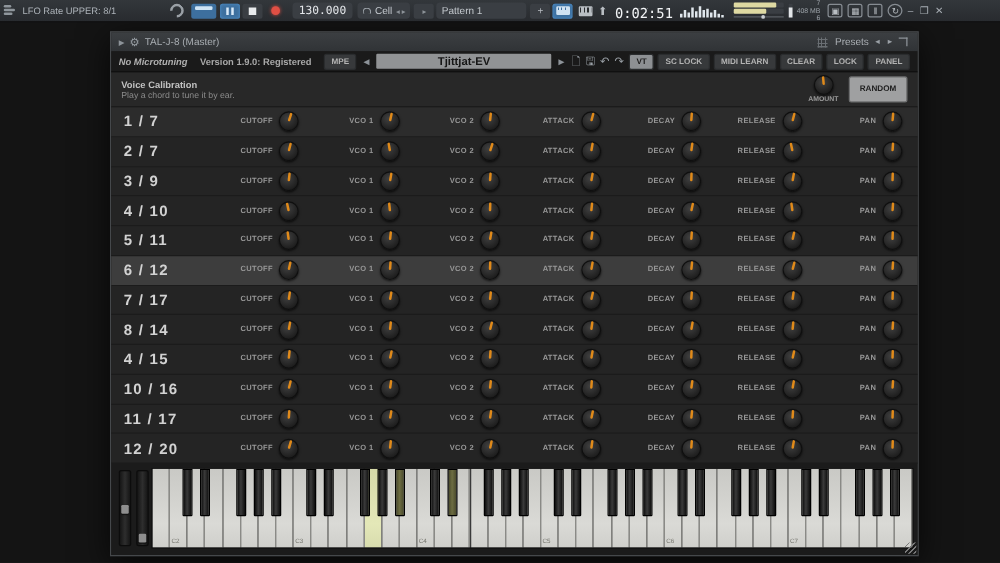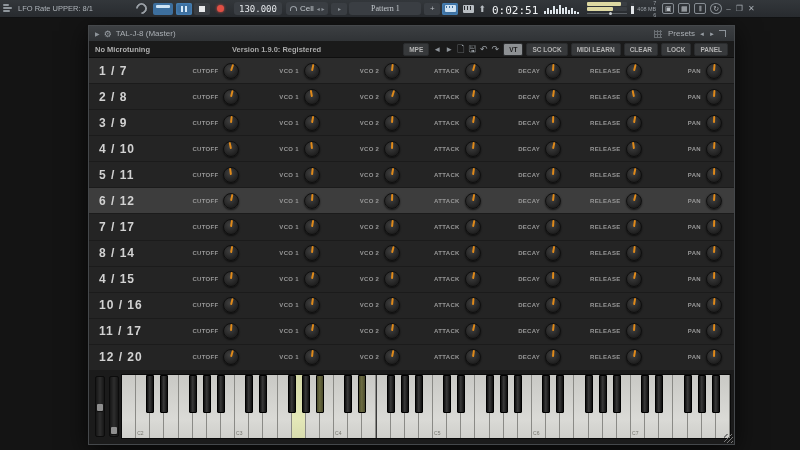--- a/index.html
+++ b/index.html
@@ -70,21 +70,21 @@
   .ptitle .spacer { flex:1; }
   .grid-ic { width:8px; height:8px; margin-right:6px;
     background:repeating-linear-gradient(0deg,#777c81 0 1px,transparent 1px 3px),
                repeating-linear-gradient(90deg,#777c81 0 1px,transparent 1px 3px); opacity:.8; }
   .presets-lbl { margin-right:4px; }
   .ptitle .arr2 { font-size:6px; color:#9aa0a6; margin-right:4px; }
   .corner-ic { width:7px; height:7px; border:1px solid #8d9399; border-left:none; border-bottom:none; margin-right:8px; }
 
   .phead { height:17px; background:#1a1a1a; display:flex; align-items:center; flex:0 0 auto;
     font-size:7px; color:#b0b0b0; gap:4px; padding:0 6px; border-bottom:1px solid #0e0e0e; }
-  .phead .micro { font-weight:bold; font-size:7.5px; }
+  .phead .micro { font-weight:bold; font-size:7.5px;font-style:italic; }
   .phead .flex1 { flex:1; }
   .phead .ver { font-weight:bold; font-size:7.5px; color:#a8a8a8; }
   .pbtn { background:#37393b; border:1px solid #2a2c2e; border-radius:2px; color:#b3b3b3;
     font-size:6.5px; font-weight:bold; padding:2px 5px; white-space:nowrap; }
   .pbtn.active { background:#8d9093; color:#1d1d1d; }
   .preset-field { width:140px; height:12px; background:#919395; color:#161616; font-weight:bold;
     font-size:9px; display:flex; align-items:center; justify-content:center; border-radius:1px; }
   .navtri { color:#8d9399; font-size:8px; }
   .mini-ic { color:#9aa0a6; font-size:9px; line-height:9px; }
 
@@ -158,21 +158,21 @@
     </span>
   <span class="tempo">130.000</span>
   <span class="selbox">
     <span class="cell-icon"></span>
     <span>Cell</span>
     <span class="arr">◂ ▸</span>
   </span>
   <span class="tbtn">
       <span class="arr">▸</span>
     </span>
-  <span class="selbox" style="width:72px; justify-content:center;font-family:Liberation Serif, serif;">
+  <span class="selbox" style="width:72px; justify-content:flex-start;">
     <span>Pattern 1</span>
   </span>
   <span class="tbtn">+</span>
   <span class="tbtn lit">
       <span class="kbd-icon"></span>
     </span>
   <span class="tbtn" style="background:transparent">
       <span class="piano-icon"></span>
     </span>
   <span class="uparrow">⬆</span>
@@ -238,35 +238,50 @@
     <span class="corner-ic"></span>
   </div>
 
   <div class="phead">
     <span class="micro">No Microtuning</span>
     <span class="flex1"></span>
     <span class="ver">Version 1.9.0: Registered</span>
     <span class="flex1"></span>
     <span class="pbtn">MPE</span>
     <span class="navtri">◄</span>
+    <span class="preset-field">Tjittjat-EV</span>
     <span class="navtri">►</span>
     <span class="mini-ic">🗋</span>
     <span class="mini-ic">🖫</span>
     <span class="mini-ic">↶</span>
     <span class="mini-ic">↷</span>
     <span id="headerBtns" style="display:flex; gap:3px;">
         <span class="pbtn active">VT</span>
         <span class="pbtn">SC LOCK</span>
         <span class="pbtn">MIDI LEARN</span>
         <span class="pbtn">CLEAR</span>
         <span class="pbtn">LOCK</span>
         <span class="pbtn">PANEL</span>
       </span>
   </div>
 
+  <div class="calib">
+    <div class="txt">
+      <div class="t1">Voice Calibration</div>
+      <div class="t2">Play a chord to tune it by ear.</div>
+    </div>
+    <span class="flex1"></span>
+    <span class="amountwrap">
+      <span class="knob" id="amountKnob">
+          <span class="ind" style="transform: translateX(-50%) rotate(-5deg);"></span>
+        </span>
+      <span class="lbl">AMOUNT</span>
+    </span>
+    <span class="randombtn">RANDOM</span>
+  </div>
 
   <div class="rows" id="rowsHost">
       <div class="vrow hl1">
         <span class="rlabel">1 / 7</span>
         <span class="vcol">
           <span class="klbl">CUTOFF</span>
           <span class="knob">
             <span class="ind" style="transform: translateX(-50%) rotate(18deg);"></span>
           </span>
         </span>
@@ -301,21 +316,21 @@
           </span>
         </span>
         <span class="vcol">
           <span class="klbl">PAN</span>
           <span class="knob">
             <span class="ind" style="transform: translateX(-50%) rotate(5deg);"></span>
           </span>
         </span>
       </div>
       <div class="vrow">
-        <span class="rlabel">2 / 8</span>
+        <span class="rlabel">2 / 7</span>
         <span class="vcol">
           <span class="klbl">CUTOFF</span>
           <span class="knob">
             <span class="ind" style="transform: translateX(-50%) rotate(14deg);"></span>
           </span>
         </span>
         <span class="vcol">
           <span class="klbl">VCO 1</span>
           <span class="knob">
             <span class="ind" style="transform: translateX(-50%) rotate(-10deg);"></span>

